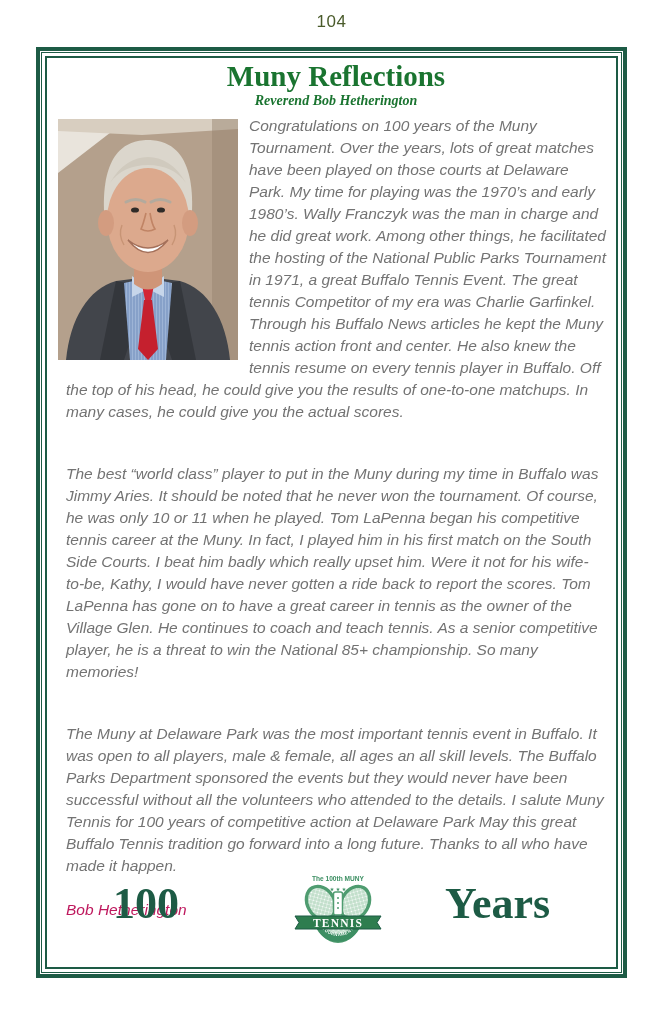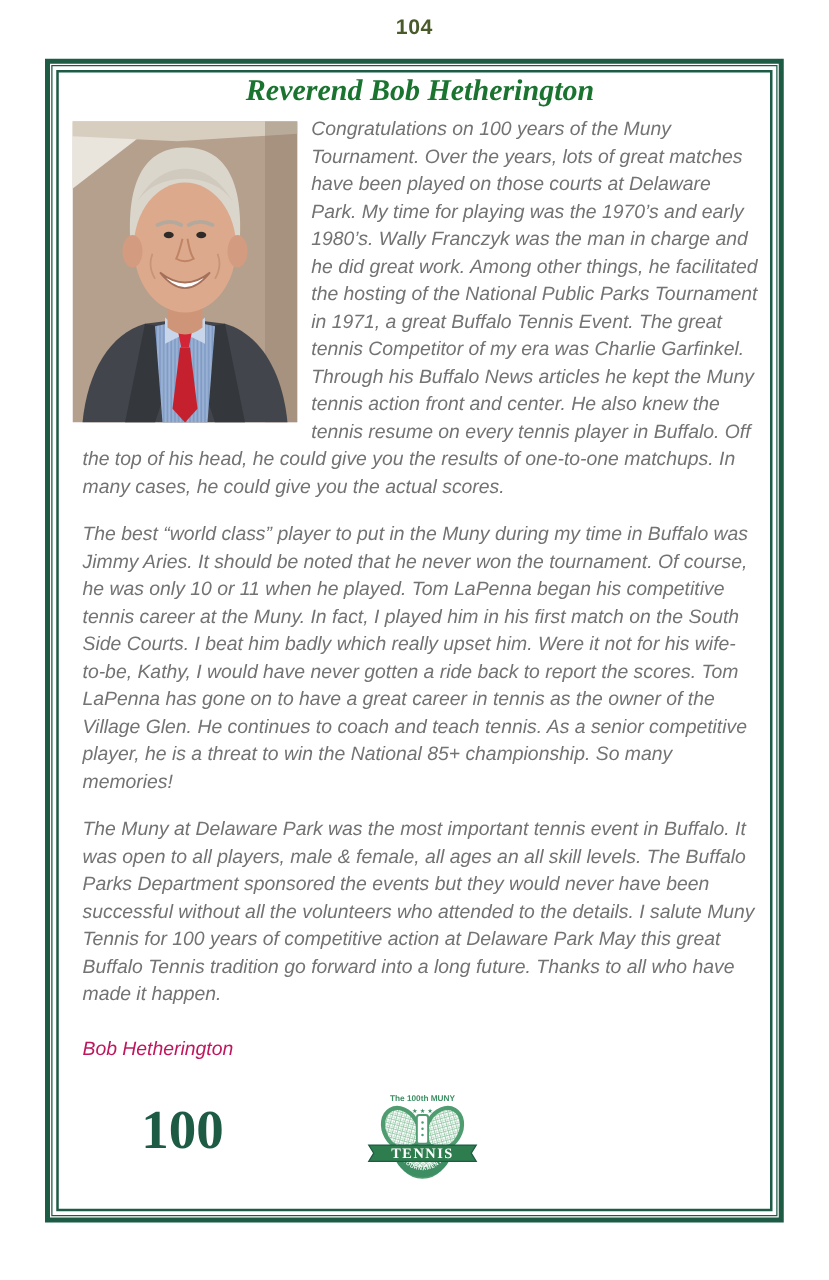--- a/index.html
+++ b/index.html
@@ -1,39 +1,39 @@
 <!DOCTYPE html>
 <html><head>
 <meta charset="utf-8">
 <style>
   html,body{margin:0;padding:0;background:#ffffff;}
   .page{position:relative;width:663px;height:1024px;background:#ffffff;overflow:hidden;
         font-family:"Liberation Sans",sans-serif;}
 
   .page-number{position:absolute;top:12px;left:0;right:0;text-align:center;
-        font-size:17px;font-weight:bold;color:#4a5b2b;letter-spacing:.5px;}
+        font-size:17px;font-weight:normal;color:#4a5b2b;letter-spacing:.5px;}
 
   
   .frame{position:absolute;left:36px;top:47px;width:591px;height:931px;
         border:4px solid #1d5b45;box-sizing:border-box;}
   .frame-mid{position:absolute;inset:1px;border:1px solid #1d5b45;}
   .frame-inner{position:absolute;inset:3px;border:2px solid #1d5b45;}
 
   .content{position:absolute;inset:0;padding:2px 10px 0 19px;}
 
   .title{margin:0;font-family:"Liberation Serif",serif;font-weight:bold;
         font-size:29px;line-height:1.15;color:#1a7430;text-align:center;}
   .subtitle{margin:0 0 6px 0;font-family:"Liberation Serif",serif;font-weight:bold;
-        font-style:italic;font-size:24px;color:#1a7430;text-align:center;}
+        font-style:italic;font-size:14px;color:#1a7430;text-align:center;}
 
   .photo{float:left;width:180px;height:241px;margin:4px 11px 8px -8px;}
   .photo svg{display:block;width:100%;height:100%;}
 
   .para{font-style:italic;color:#737373;font-size:15.5px;line-height:22px;margin:0;}
-  .para-2,.para-3{margin-top:16px;}
+  .para-2,.para-3{margin-top:40px;}
   .signature{margin-top:24px;font-style:italic;color:#be185d;font-size:15.5px;}
   .clear{clear:both;}
 
   .footer{position:absolute;left:0;right:0;bottom:13px;height:88px;padding-left:14px;}
   .big-num,.big-word{position:absolute;font-family:"Liberation Serif",serif;
         font-weight:bold;font-size:44px;line-height:1;color:#1d5b45;}
   .big-num{left:66px;top:16px;}
   .big-word{left:398px;top:16px;}
   .logo{position:absolute;left:50%;top:6px;transform:translateX(calc(-50% + 6px));
         width:106px;height:84px;}
@@ -44,20 +44,21 @@
 
 <div class="page">
 
   <div class="page-number">104</div>
 
   <div class="frame">
     <div class="frame-mid">
       <div class="frame-inner">
 
         <div class="content">
+          <h1 class="title">Muny Reflections</h1>
           <h2 class="subtitle">Reverend Bob Hetherington</h2>
 
           <div class="photo">
             <svg viewBox="0 0 180 241" xmlns="http://www.w3.org/2000/svg">
               <defs>
                 <pattern id="shirtStripes" width="6" height="6" patternUnits="userSpaceOnUse">
                   <rect width="6" height="6" fill="#9db4d6"></rect>
                   <path d="M1,0 V6 M4,0 V6" stroke="#7e99c4" stroke-width="1.4"></path>
                 </pattern>
               </defs>
@@ -143,18 +144,19 @@
 
               <text x="53" y="18.5" text-anchor="middle" font-size="5" fill="#3d8f63" font-family="DejaVu Sans, sans-serif">★ ★ ★</text>
 
               <polygon points="10,44 96,44 92,50.5 96,57 10,57 14,50.5" fill="#2e7d4f" stroke="#1d5b45" stroke-width="1"></polygon>
               <text x="53" y="54.5" text-anchor="middle" font-size="11.5" font-weight="bold" letter-spacing="1.2" fill="#ffffff" font-family="Liberation Serif, serif">TENNIS</text>
 
               <text x="53" y="8.5" text-anchor="middle" font-size="6.6" font-weight="bold" fill="#3d8f63" font-family="Liberation Sans, sans-serif">The 100th MUNY</text>
             </svg>
           </div>
 
+          <div class="big-word">Years</div>
         </div>
 
       </div>
     </div>
   </div>
 </div>
 
 </body></html>

